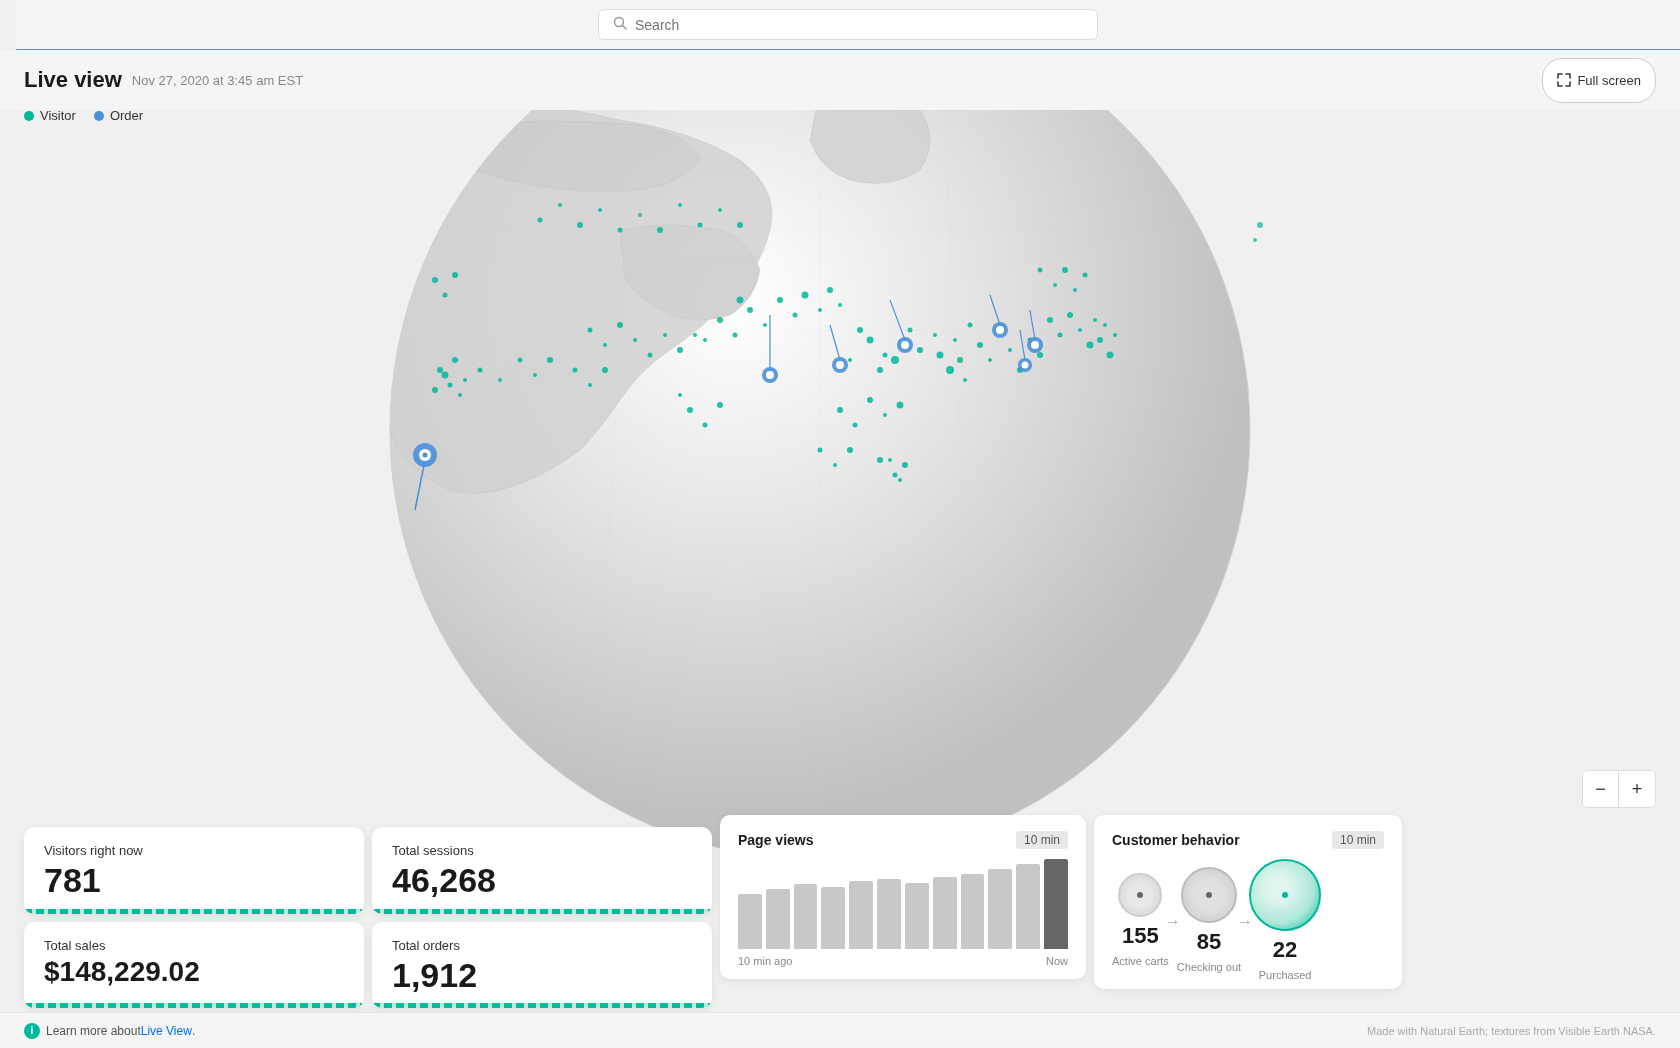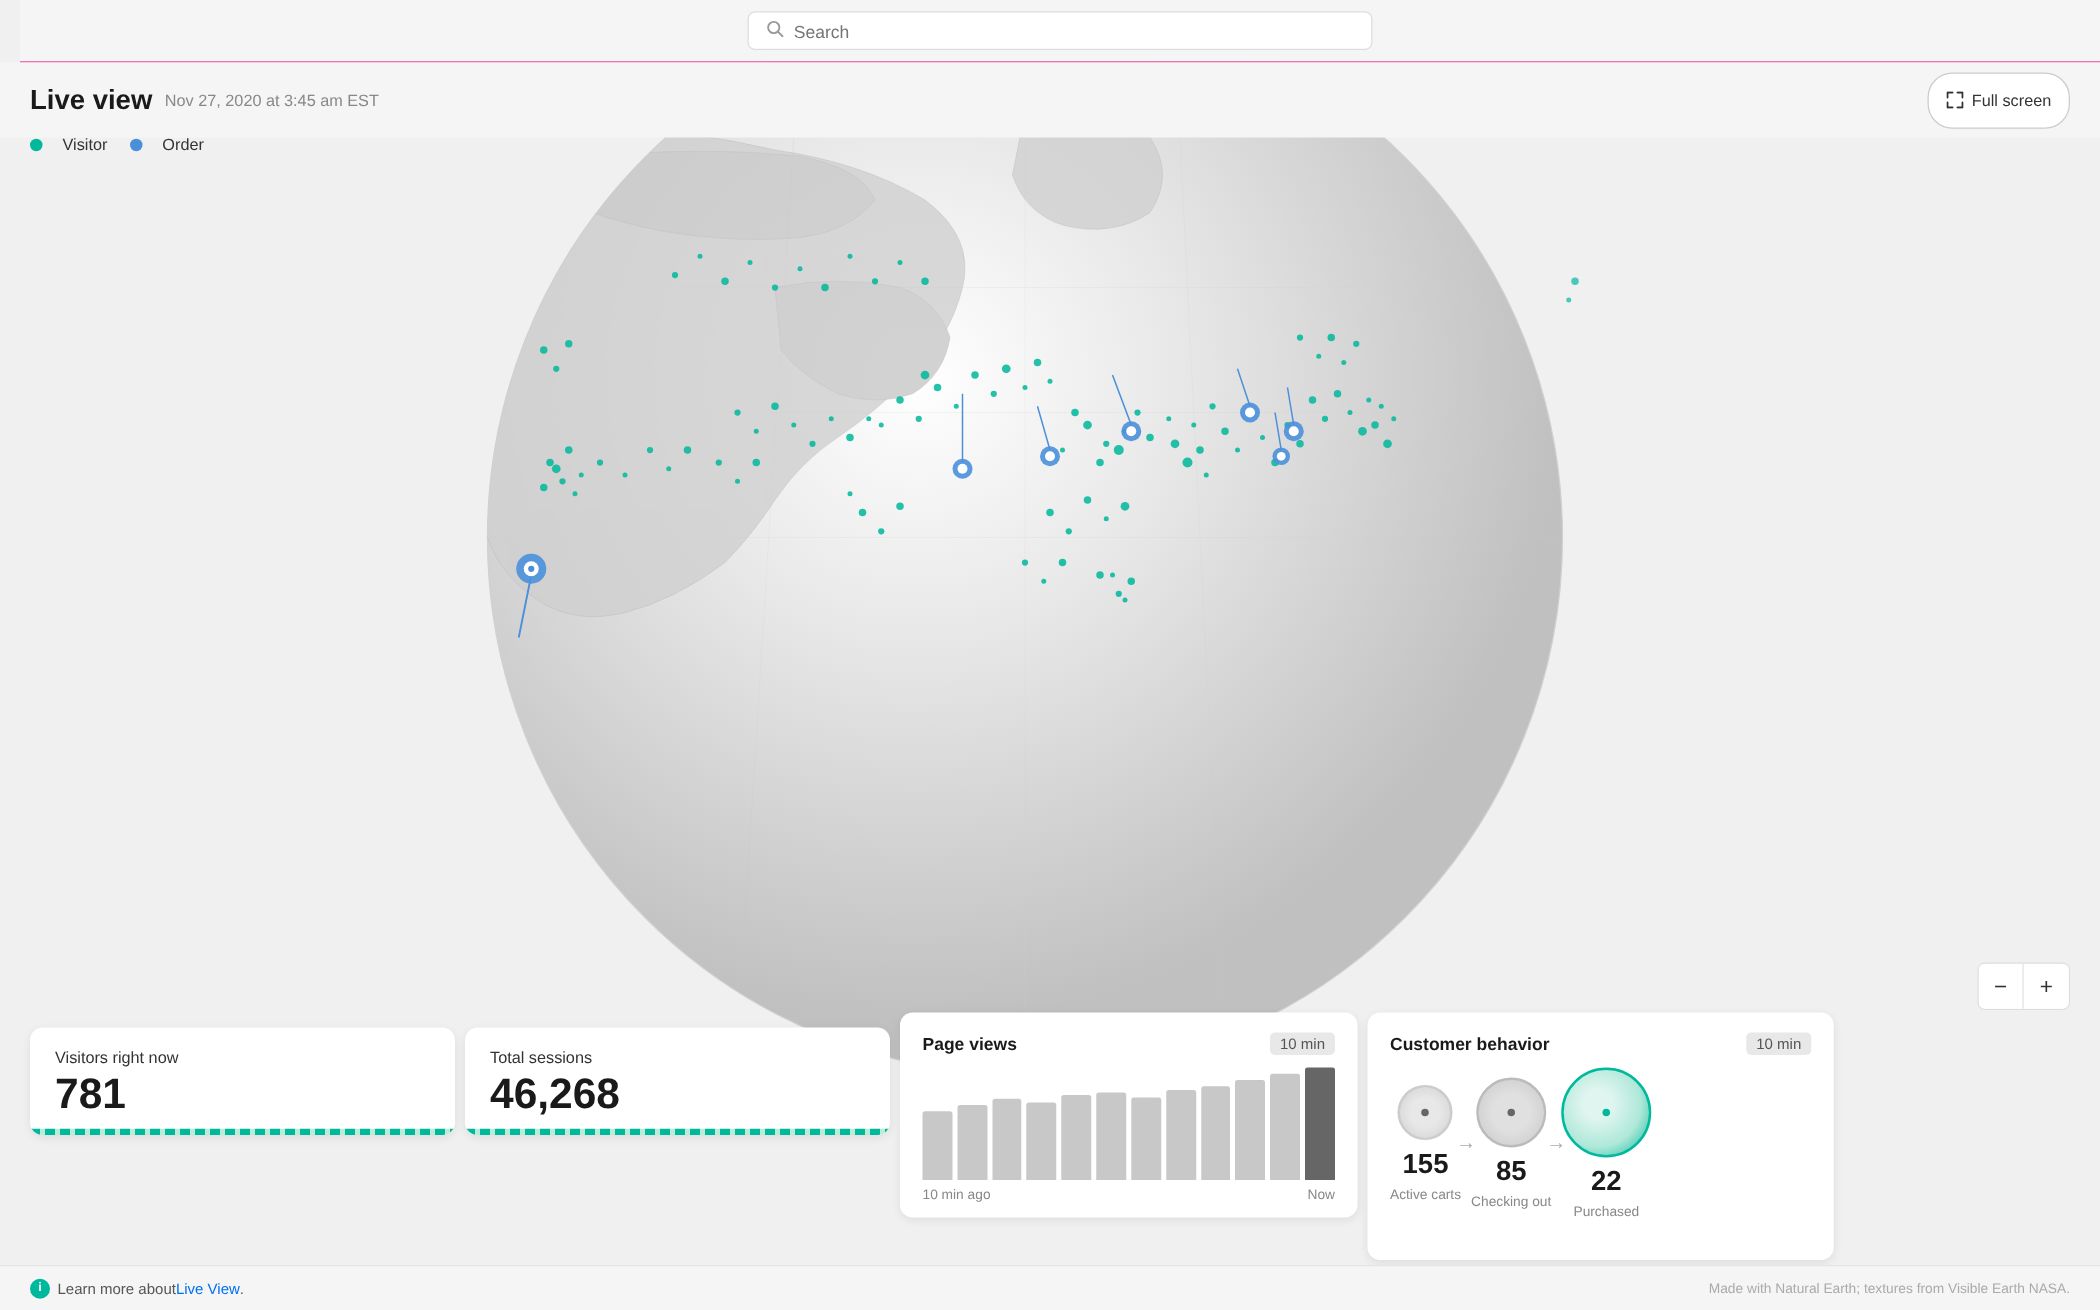--- a/index.html
+++ b/index.html
@@ -92,21 +92,21 @@
       top: 108px;
       left: 24px;
       display: flex;
       align-items: center;
       gap: 18px;
       z-index: 10;
     }
     .legend-item {
       display: flex;
       align-items: center;
-      gap: 16px;
+      gap: 6px;
       font-size: 13px;
       color: #333;
     }
     .legend-dot {
       width: 10px;
       height: 10px;
       border-radius: 50%;
     }
     .legend-dot-visitor { background: #00b89c; }
     .legend-dot-order { background: #4a90d9; }
@@ -247,22 +247,22 @@
       display: flex;
       justify-content: space-between;
       font-size: 11px;
       color: #888;
     }
 
     
     .behavior-card {
       background: white;
       border-radius: 10px;
-      padding: 16px 18px 24px;
-      width: 373px;
+      padding: 16px 18px 0;
+      width: 308px;
       box-shadow: 0 2px 8px rgba(0,0,0,0.08);
     }
     .behavior-circles {
       display: flex;
       align-items: center;
       justify-content: flex-start;
       margin: 10px 0 8px;
     }
     .circle-item {
       display: flex;
@@ -655,20 +655,32 @@
   <div class="cards-left">
     <div class="cards-row-top">
       <div class="small-stat-card">
         <div class="stat-card-label">Visitors right now</div>
         <div class="stat-card-value">781</div>
         <div class="stat-card-bottom-bar"></div>
       </div>
       <div class="small-stat-card">
         <div class="stat-card-label">Total sessions</div>
         <div class="stat-card-value">46,268</div>
+        <div class="stat-card-bottom-bar"></div>
+      </div>
+    </div>
+    <div class="cards-row-bottom">
+      <div class="small-stat-card">
+        <div class="stat-card-label">Total sales</div>
+        <div class="stat-card-value" style="font-size:28px;">$148,229.02</div>
+        <div class="stat-card-bottom-bar"></div>
+      </div>
+      <div class="small-stat-card">
+        <div class="stat-card-label">Total orders</div>
+        <div class="stat-card-value">1,912</div>
         <div class="stat-card-bottom-bar"></div>
       </div>
     </div>
   </div>
 
   <div class="pageviews-card">
     <div class="card-header-row">
       <span class="card-title">Page views</span>
       <span class="time-badge">10 min</span>
     </div>

